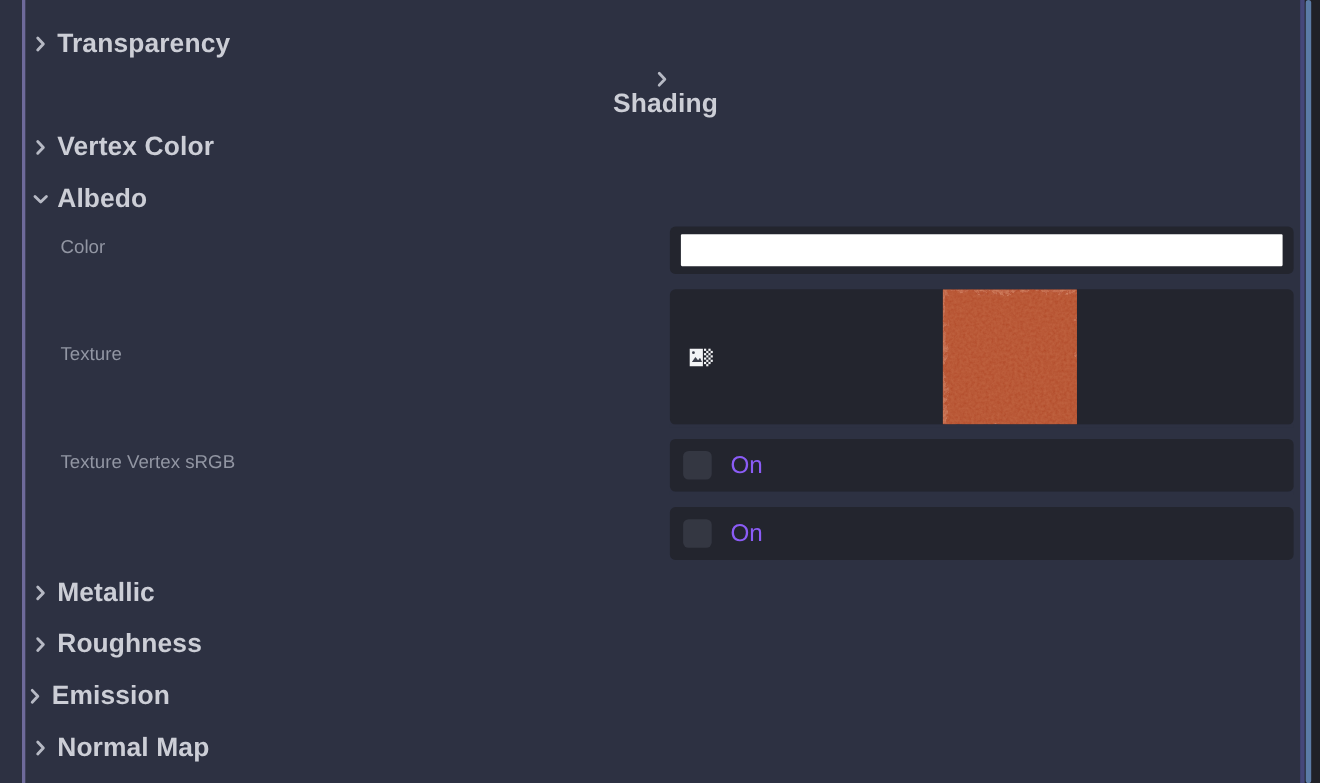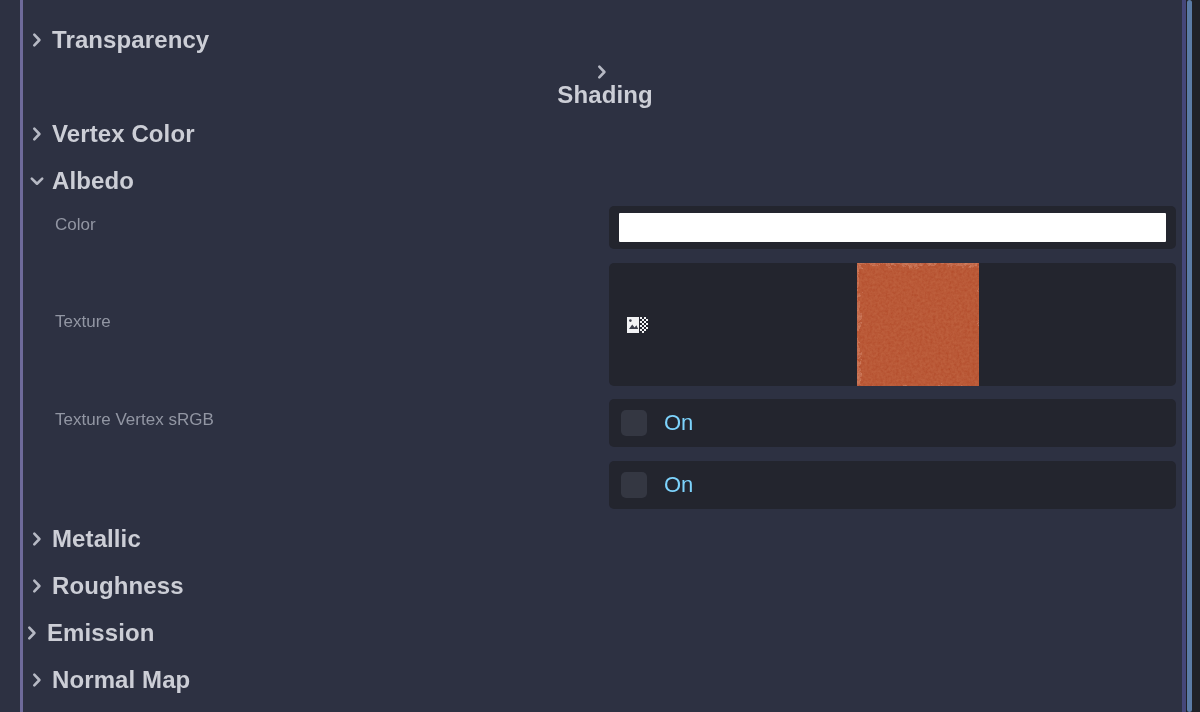--- a/index.html
+++ b/index.html
@@ -168,21 +168,21 @@
   .checkbox {
     width: 26px;
     height: 26px;
     border-radius: 5px;
     background: #343742;
     flex: 0 0 26px;
   }
   .check-text {
     margin-left: 17px;
     font-size: 22px;
-    color: #7dd3fc;
+    color: #8b5cf6;
   }
 
   .row-sep {
     position: absolute;
     left: 609px;
     width: 567px;
     height: 3px;
     background: #2d3142;
   }
 </style>

